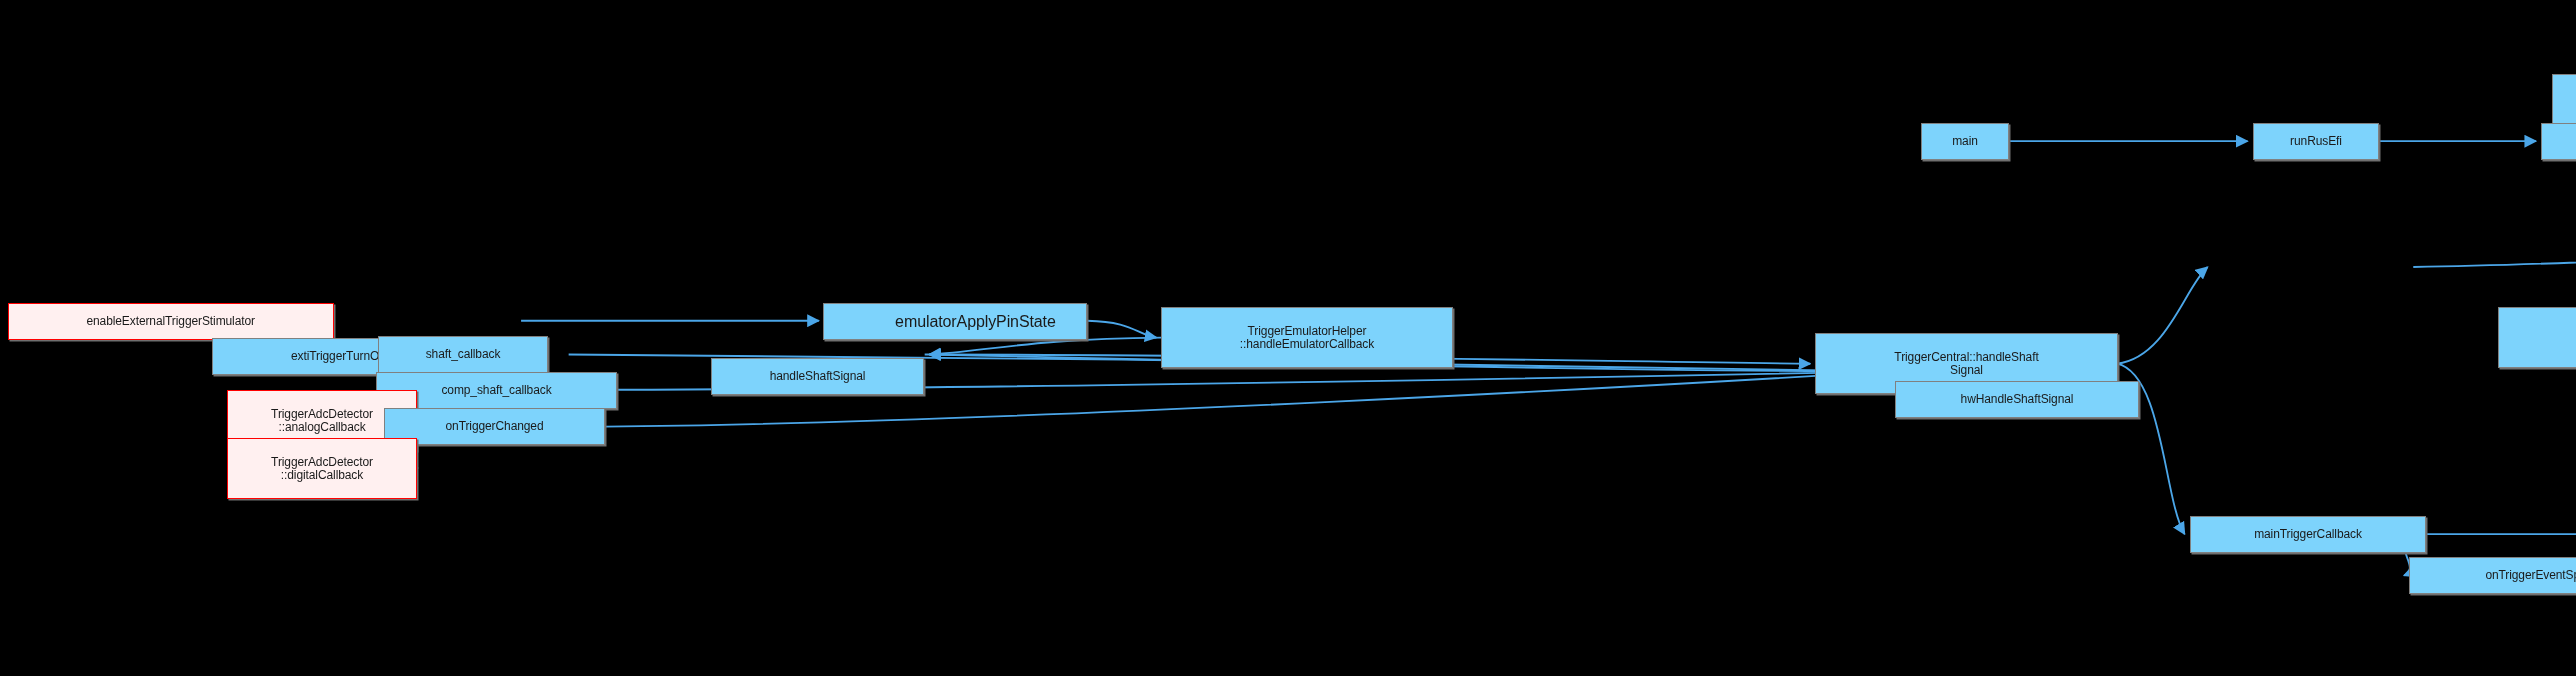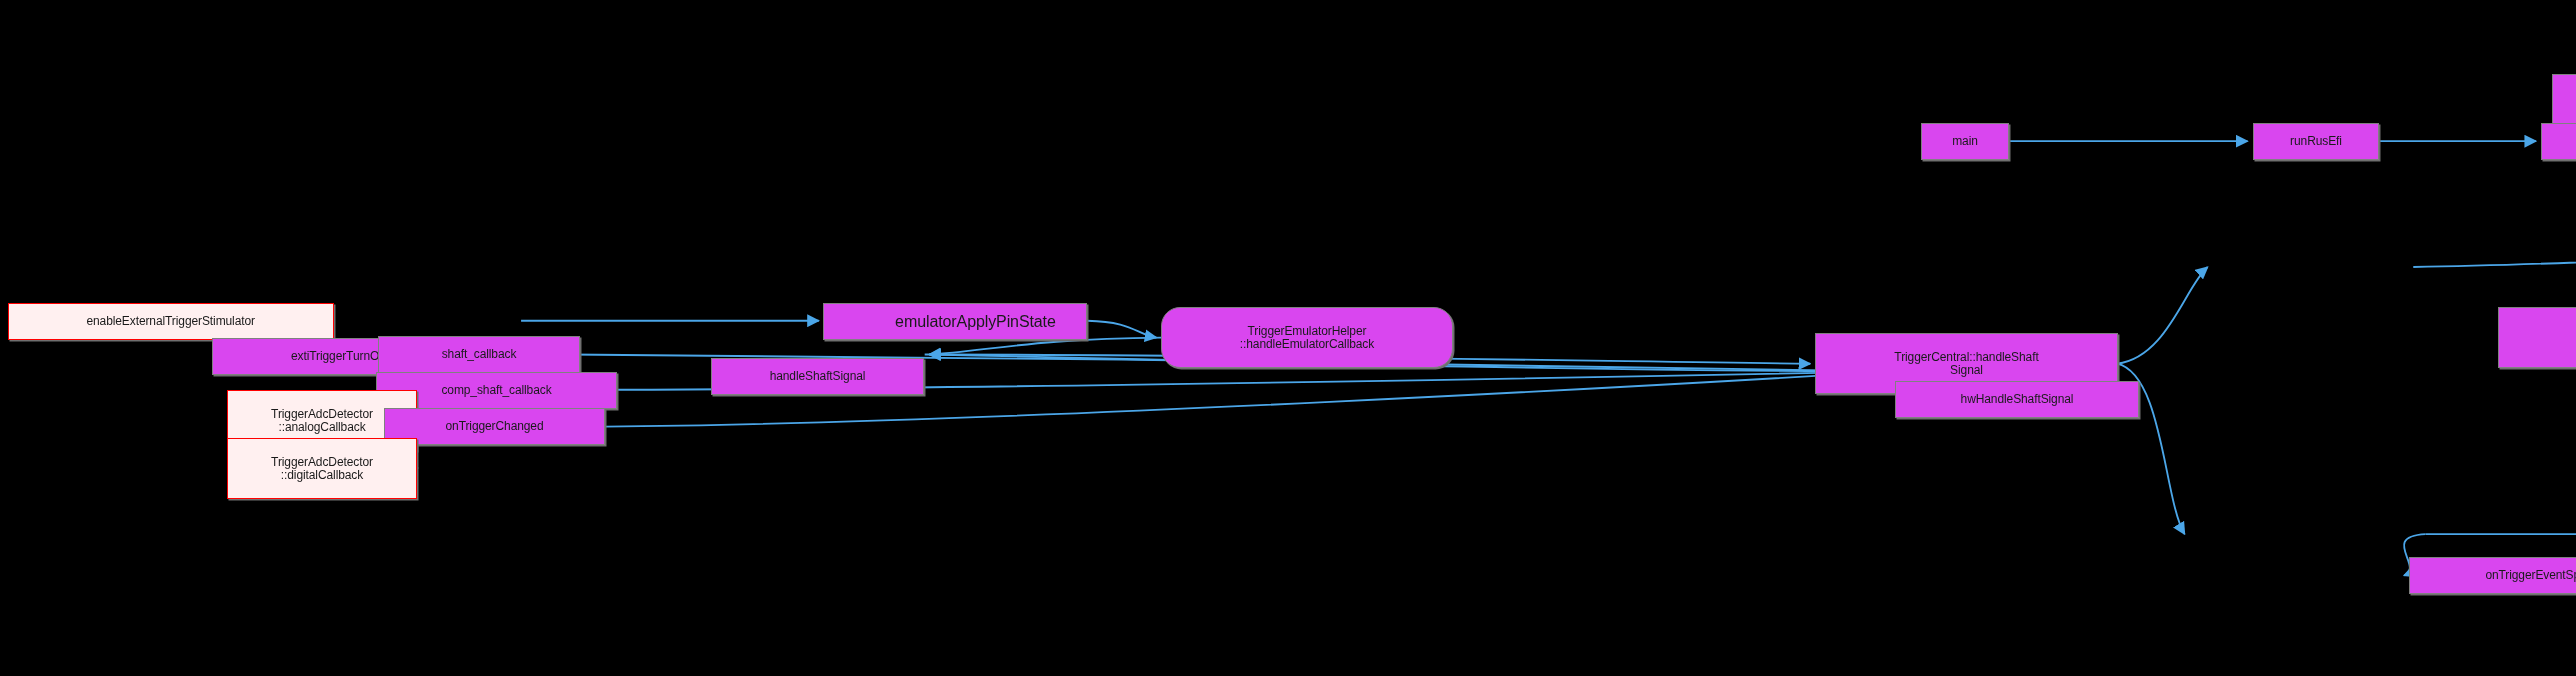--- a/index.html
+++ b/index.html
@@ -13,21 +13,21 @@
   }
   svg#edges{
     position:absolute;
     left:0;top:0;
     width:2576px;height:676px;
     pointer-events:none;
   }
   .node{
     position:absolute;
     box-sizing:border-box;
-    background:#d946ef;
+    background:#7dd3fc;
     border:0.8px solid #808080;
     color:#1a1a1a;
     display:flex;
     align-items:center;
     justify-content:center;
     text-align:center;
     line-height:1.08;
     font-size:11px;
     letter-spacing:-0.1px;
     white-space:pre-line;
@@ -103,31 +103,32 @@
         <path d="M3518,750 C4032.8,753.84 4222.34,801.2 4454,814" fill="none" stroke="#4ba6e8" stroke-width="2.4" marker-end="url(#arrow)"></path>
       </g>
   </svg>
 <div class="node shadow" style="left: 2552px; top: 74px; width: 238px; height: 61px; font-size: 12px;">TunerstudioThread::
 ThreadTask</div>
     <div class="node shadow" style="left: 1921px; top: 123px; width: 88px; height: 37px; font-size: 12px;">main</div>
     <div class="node shadow" style="left: 2253px; top: 123px; width: 126px; height: 37px; font-size: 12px;">runRusEfi</div>
     <div class="node shadow" style="left: 2541px; top: 123px; width: 238px; height: 37px; font-size: 12px;">initHardwareNoConfig</div>
     <div class="node shadow red" style="left: 7.7px; top: 303px; width: 326px; height: 37px; font-size: 12px;">enableExternalTriggerStimulator</div>
     <div class="node shadow" style="left: 823px; top: 303px; width: 264px; height: 37px; font-size: 16px; padding-left: 44px;">emulatorApplyPinState</div>
-    <div class="node shadow" style="left: 1161px; top: 307px; width: 292px; height: 61px; font-size: 12px; border-radius: 19px;">TriggerEmulatorHelper
+    <div class="node shadow" style="left: 1161px; top: 307px; width: 292px; height: 61px; font-size: 12px;">TriggerEmulatorHelper
 ::handleEmulatorCallback</div>
     <div class="node shadow" style="left: 2498px; top: 307px; width: 326px; height: 61px; font-size: 12px;">overFireSparkAndPrepareNext
 Schedule</div>
     <div class="node shadow" style="left: 212px; top: 338px; width: 296px; height: 37px; font-size: 12px;">extiTriggerTurnOnInputPin</div>
     <div class="node shadow" style="left: 711px; top: 336px; width: 213px; height: 37px; font-size: 12px; margin-top: 22px;">handleShaftSignal</div>
     <div class="node shadow" style="left: 1815px; top: 333px; width: 303px; height: 61px; font-size: 12px;">TriggerCentral::handleShaft
 Signal</div>
-    <div class="node shadow" style="left: 378px; top: 336px; width: 202px; height: 37px; font-size: 12px;">shaft_callback</div>
+    <div class="node shadow" style="left: 378px; top: 336px; width: 170px; height: 37px; font-size: 12px;">shaft_callback</div>
     <div class="node shadow" style="left: 1895px; top: 353px; width: 244px; height: 37px; font-size: 12px; margin-top: 28px;">hwHandleShaftSignal</div>
     <div class="node shadow" style="left: 376px; top: 372px; width: 241px; height: 37px; font-size: 12px;">comp_shaft_callback</div>
     <div class="node shadow red" style="left: 227px; top: 390px; width: 190px; height: 61px; font-size: 12px;">TriggerAdcDetector
 ::analogCallback</div>
     <div class="node shadow" style="left: 384px; top: 408px; width: 221px; height: 37px; font-size: 12px;">onTriggerChanged</div>
     <div class="node shadow red" style="left: 227px; top: 438px; width: 190px; height: 61px; font-size: 12px;">TriggerAdcDetector
 ::digitalCallback</div>
+    <div class="node shadow" style="left: 2190px; top: 516px; width: 236px; height: 37px; font-size: 12px;">mainTriggerCallback</div>
     <div class="node shadow" style="left: 2409px; top: 557px; width: 292px; height: 37px; font-size: 12px;">onTriggerEventSparkLogic</div>
   </div>
 
 
 </body></html>

